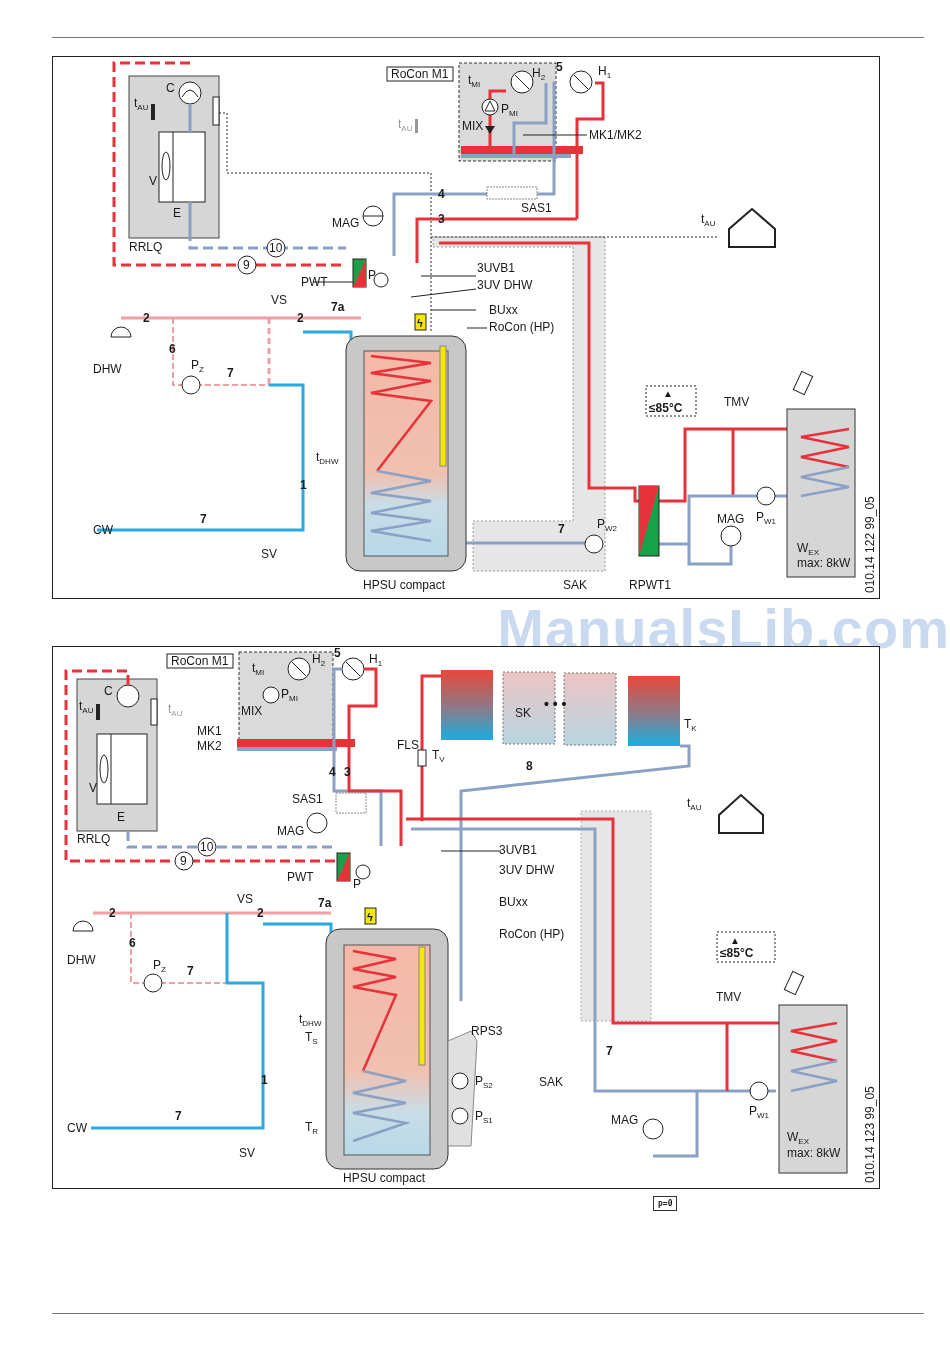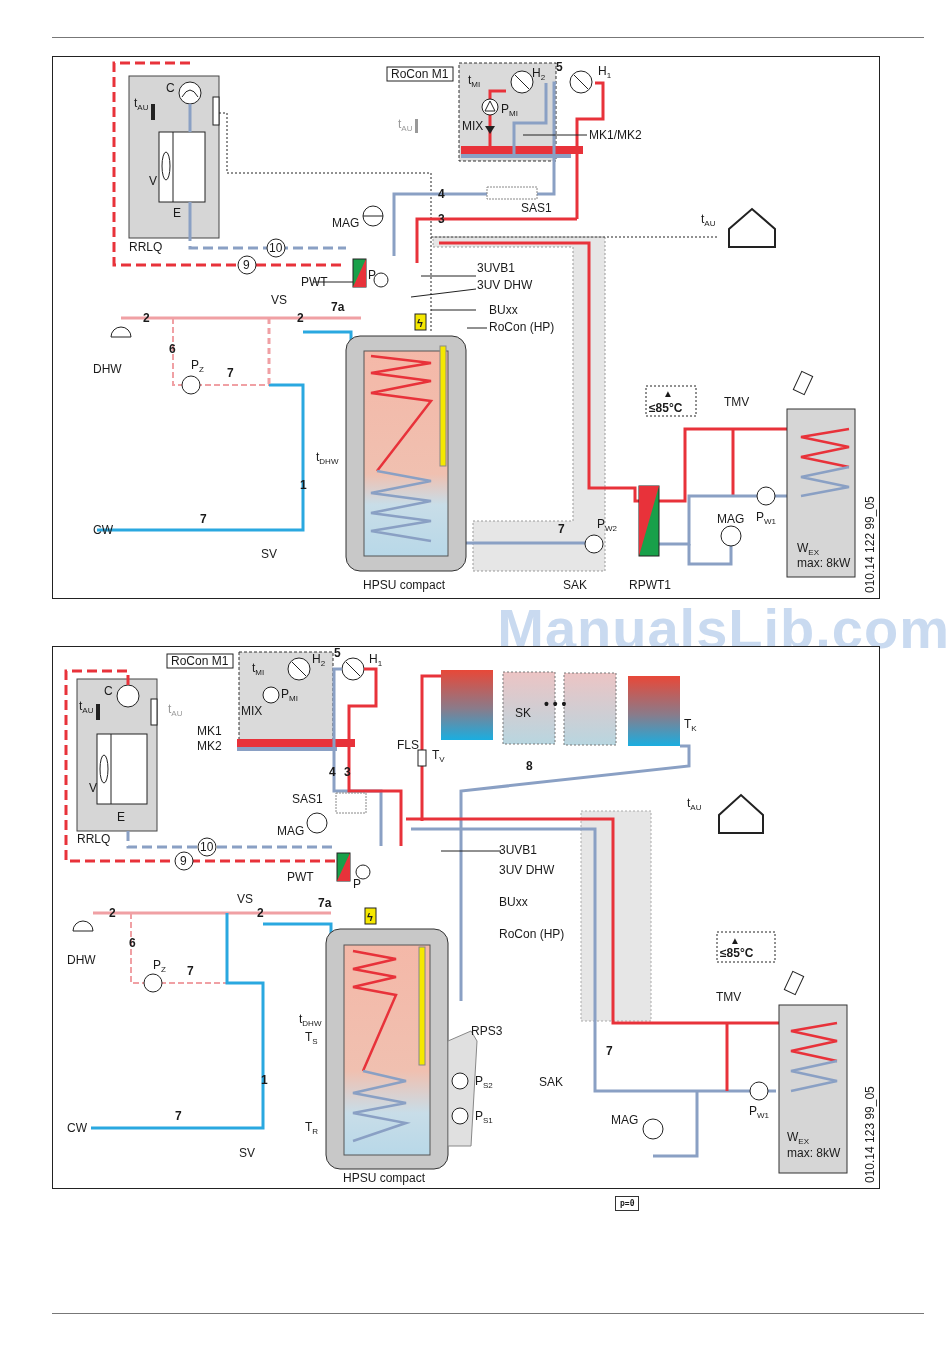--- a/index.html
+++ b/index.html
@@ -4,21 +4,21 @@
 <style>
   html,body{margin:0;padding:0;background:#fff;}
   body{width:950px;height:1360px;position:relative;overflow:hidden;font-family:"Liberation Sans",sans-serif;color:#1a1a1a;}
   .rule{position:absolute;left:52px;width:872px;height:1px;background:#777;}
   .frame{position:absolute;left:52px;width:826px;border:1.5px solid #222;background:#fff;}
   svg text{font-family:"Liberation Sans",sans-serif;fill:#1a1a1a;}
   .lbl{font-size:12px;}
   .bold{font-weight:bold;font-size:12px;}
   .sub{font-size:8px;}
   .watermark{position:absolute;left:0;width:950px;top:596px;text-align:right;font-family:"Liberation Sans",sans-serif;font-weight:bold;font-size:56px;color:#c9daf0;letter-spacing:1px;}
-  .pbox{position:absolute;left:615px;top:1196px;border:1px solid #333;font-family:"DejaVu Sans Mono",monospace;font-size:8px;font-weight:bold;padding:2px 4px;}
+  .pbox{position:absolute;left:653px;top:1196px;border:1px solid #333;font-family:"DejaVu Sans Mono",monospace;font-size:8px;font-weight:bold;padding:2px 4px;}
 </style>
 </head>
 <body>
 
 <div class="rule" style="top:37px;"></div>
 <div class="rule" style="top:1313px;"></div>
 
 <div class="frame" style="top:56px;height:541px;">
 <svg width="826" height="541" viewBox="52 56 826 541" xmlns="http://www.w3.org/2000/svg">
   <defs>

